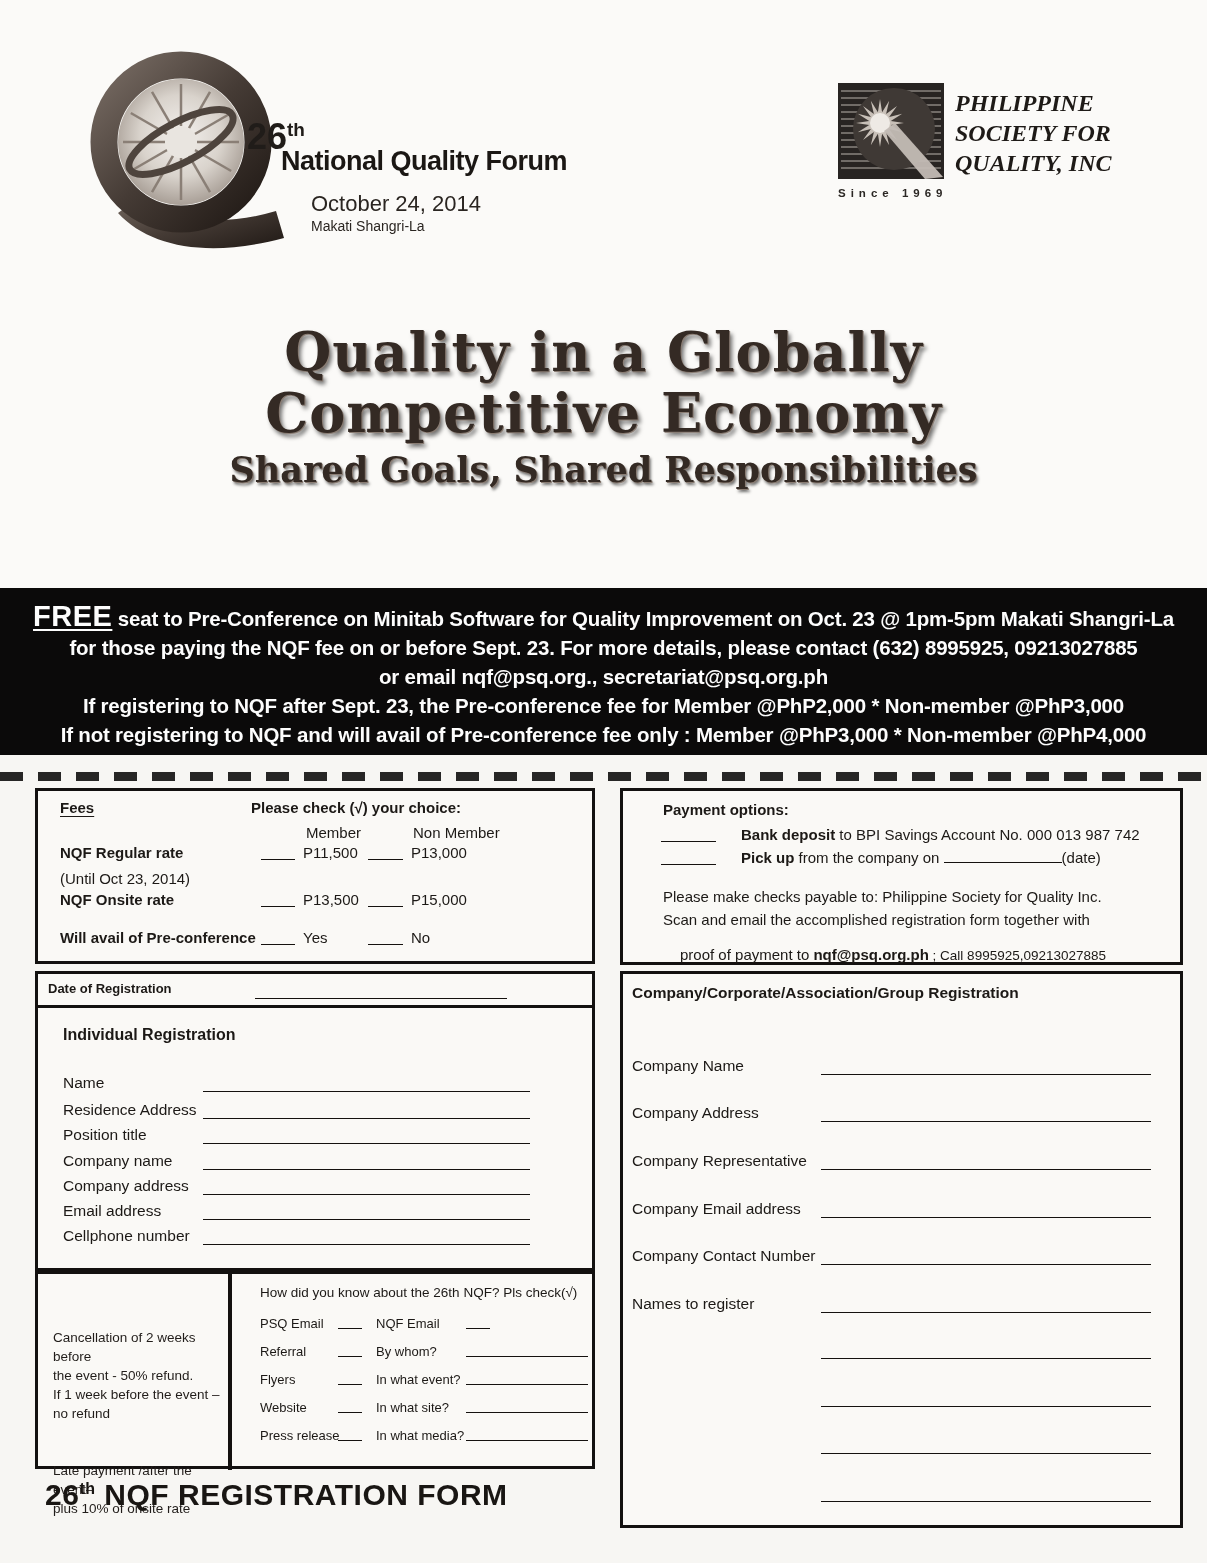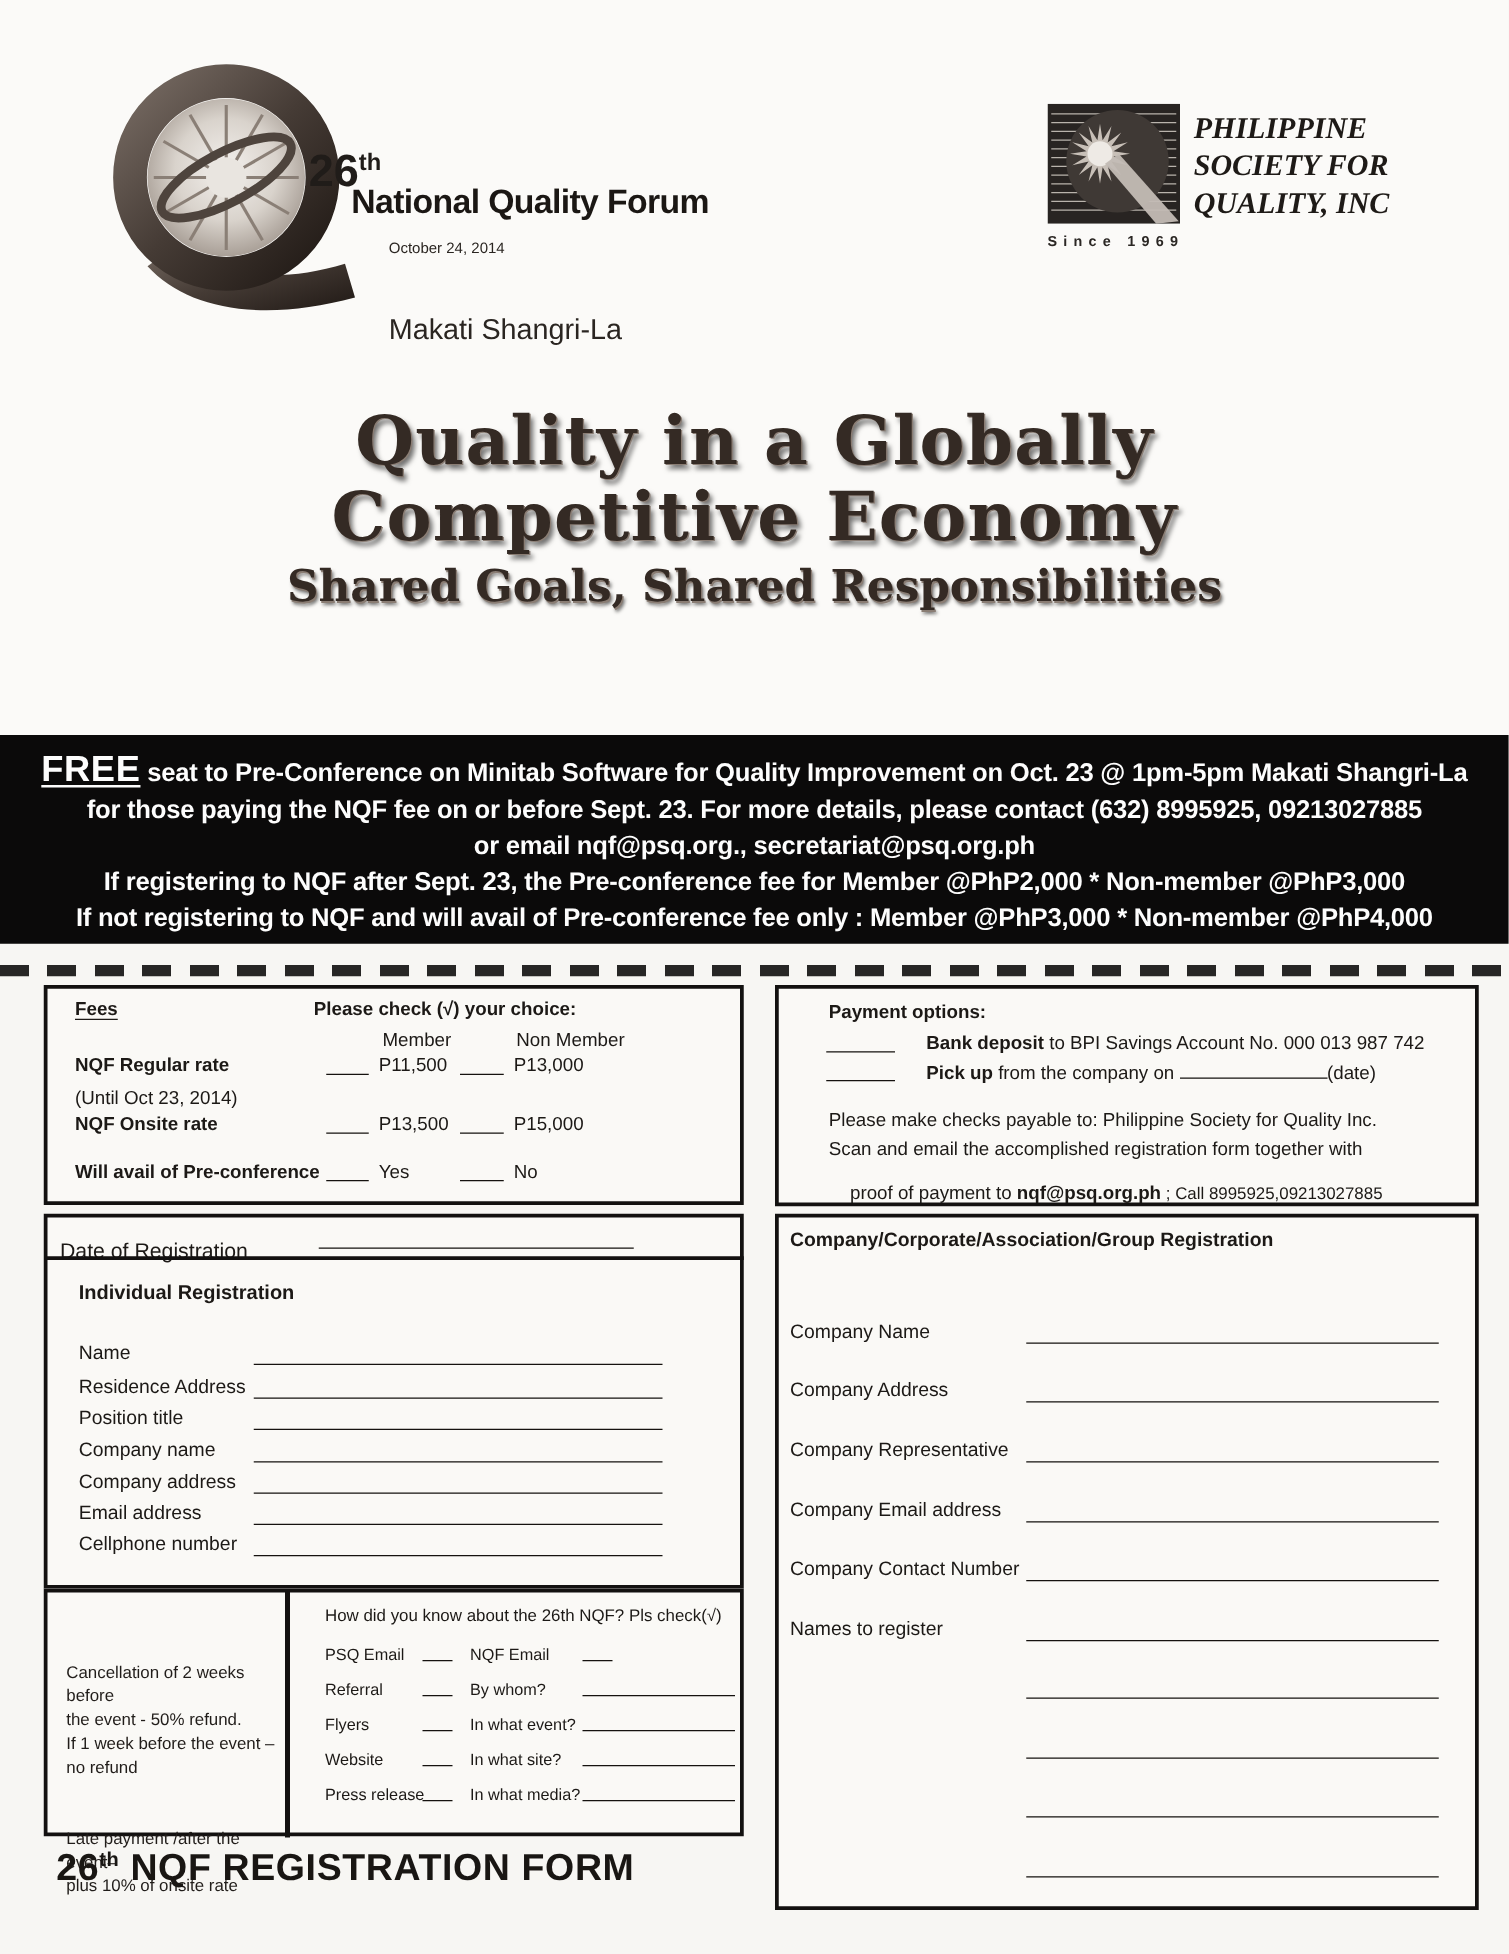--- a/index.html
+++ b/index.html
@@ -7,22 +7,22 @@
   body {
     position:relative; background:#f7f6f3; color:#1c1916;
     font-family:"Liberation Sans", sans-serif; overflow:hidden;
   }
   .abs { position:absolute; }
   .top-area { position:absolute; left:0; top:0; width:1207px; height:588px; background:#fbfaf8; }
   
   .edition { position:absolute; left:247px; top:116px; font-size:36px; font-weight:bold; color:#201c19; }
   .edition sup { font-size:19px; }
   .hdr-title { position:absolute; left:281px; top:146px; font-size:27px; font-weight:bold; color:#1b1714; letter-spacing:-0.5px; }
-  .hdr-date  { position:absolute; left:311px; top:191px; font-size:12px; color:#2a2521; }
-  .hdr-venue { position:absolute; left:311px; top:218px; font-size:23px; color:#2a2521;margin-top:32px; }
+  .hdr-date  { position:absolute; left:311px; top:191px; font-size:22px; color:#2a2521; }
+  .hdr-venue { position:absolute; left:311px; top:218px; font-size:14px; color:#2a2521; }
   .psq-block { position:absolute; left:838px; top:83px; }
   .psq-since { margin-top:4px; font-size:11.5px; font-weight:bold; letter-spacing:5px; color:#2b2724; }
   .psq-name  { position:absolute; left:955px; top:88px; font-family:"Liberation Serif", serif; font-style:italic; font-weight:bold; font-size:24px; line-height:30px; color:#1e1a17; }
   
   .theme { position:absolute; left:0; top:322px; width:1207px; text-align:center; font-family:"DejaVu Serif", serif; font-weight:bold; color:#342a24; }
   .theme-big { font-size:54px; line-height:61px; text-shadow:1px 1px 0 #8a7d74, 3px 4px 4px rgba(0,0,0,0.55); letter-spacing:1px; }
   .theme-sub { margin-top:6px; font-size:35px; line-height:40px; text-shadow:1px 1px 0 #8a7d74, 2px 3px 3px rgba(0,0,0,0.55); }
   
   .banner { position:absolute; left:0; top:588px; width:1207px; height:167px; background:#0b0a0a; text-align:center; padding-top:14px; }
   .banner-line { color:#fdfdfd; font-weight:bold; font-size:20.5px; line-height:29px; letter-spacing:-0.2px; }
@@ -50,21 +50,21 @@
   .fees-sub { position:absolute; left:22px; top:79px; }
   
   .pay-box { left:620px; top:788px; width:563px; height:177px; font-size:15px; }
   .pay-title { position:absolute; left:40px; top:10px; font-weight:bold; }
   .prow .pb { left:38px; width:55px; top:15px; }
   .prow .pt { left:118px; }
   .pnote { position:absolute; white-space:nowrap; }
   .inline-fill { display:inline-block; width:118px; border-bottom:1.5px solid #15120f; height:14px; }
   
   .ind-box { left:35px; top:971px; width:560px; height:300px; font-size:15.5px; }
-  .date-lbl { position:absolute; left:10px; top:17px; font-size:17px; }
+  .date-lbl { position:absolute; left:10px; top:7px; font-size:13px;font-weight:bold; }
   .date-line { left:217px; top:24px; width:252px; }
   .ind-divider { position:absolute; left:-1px; top:31px; width:558px; height:3px; background:#131110; }
   .ind-title { position:absolute; left:25px; top:52px; font-size:16px; font-weight:bold; }
   .irow .lbl { left:25px; }
   .irow .ln  { left:165px; width:327px; top:17px; }
   
   .co-box { left:620px; top:971px; width:563px; height:557px; font-size:15.5px; }
   .co-title { position:absolute; left:9px; top:10px; font-weight:bold; font-size:15.5px; }
   .crow .lbl { left:9px; }
   .crow .ln  { left:198px; width:330px; top:17px; }

